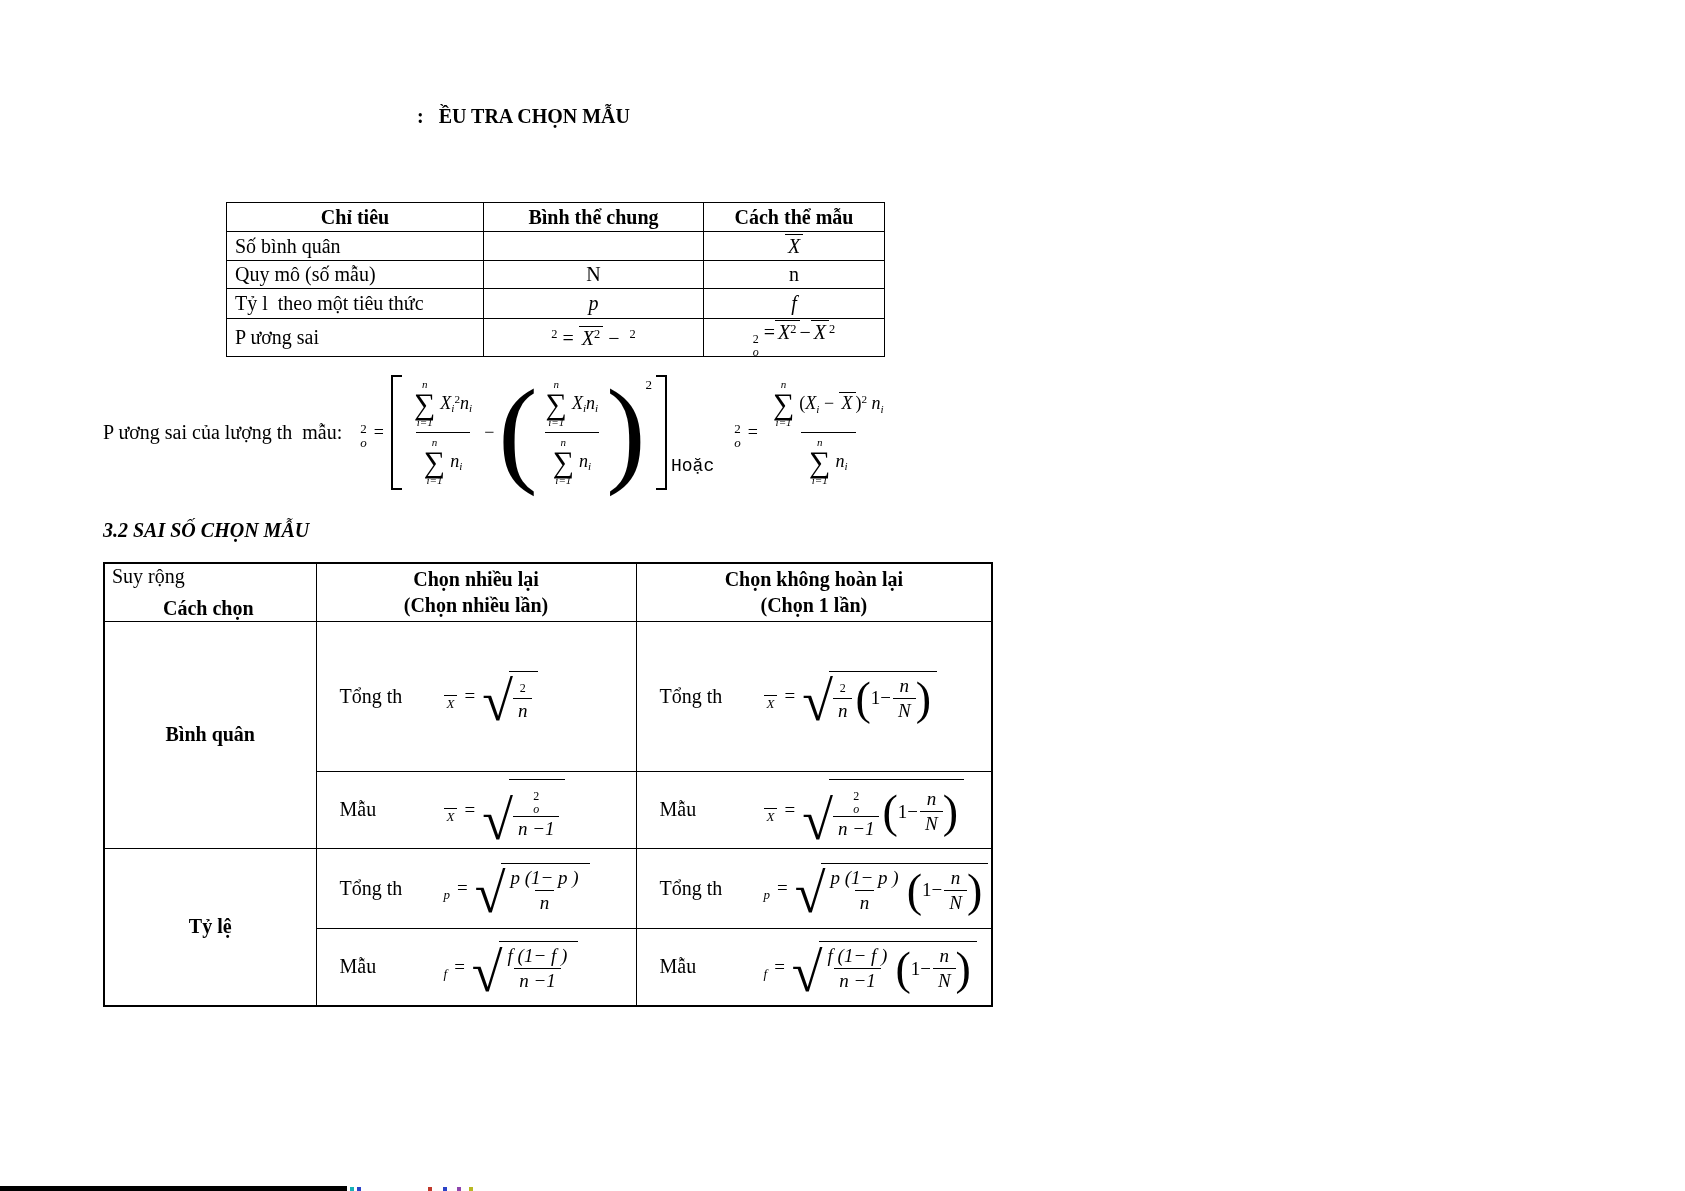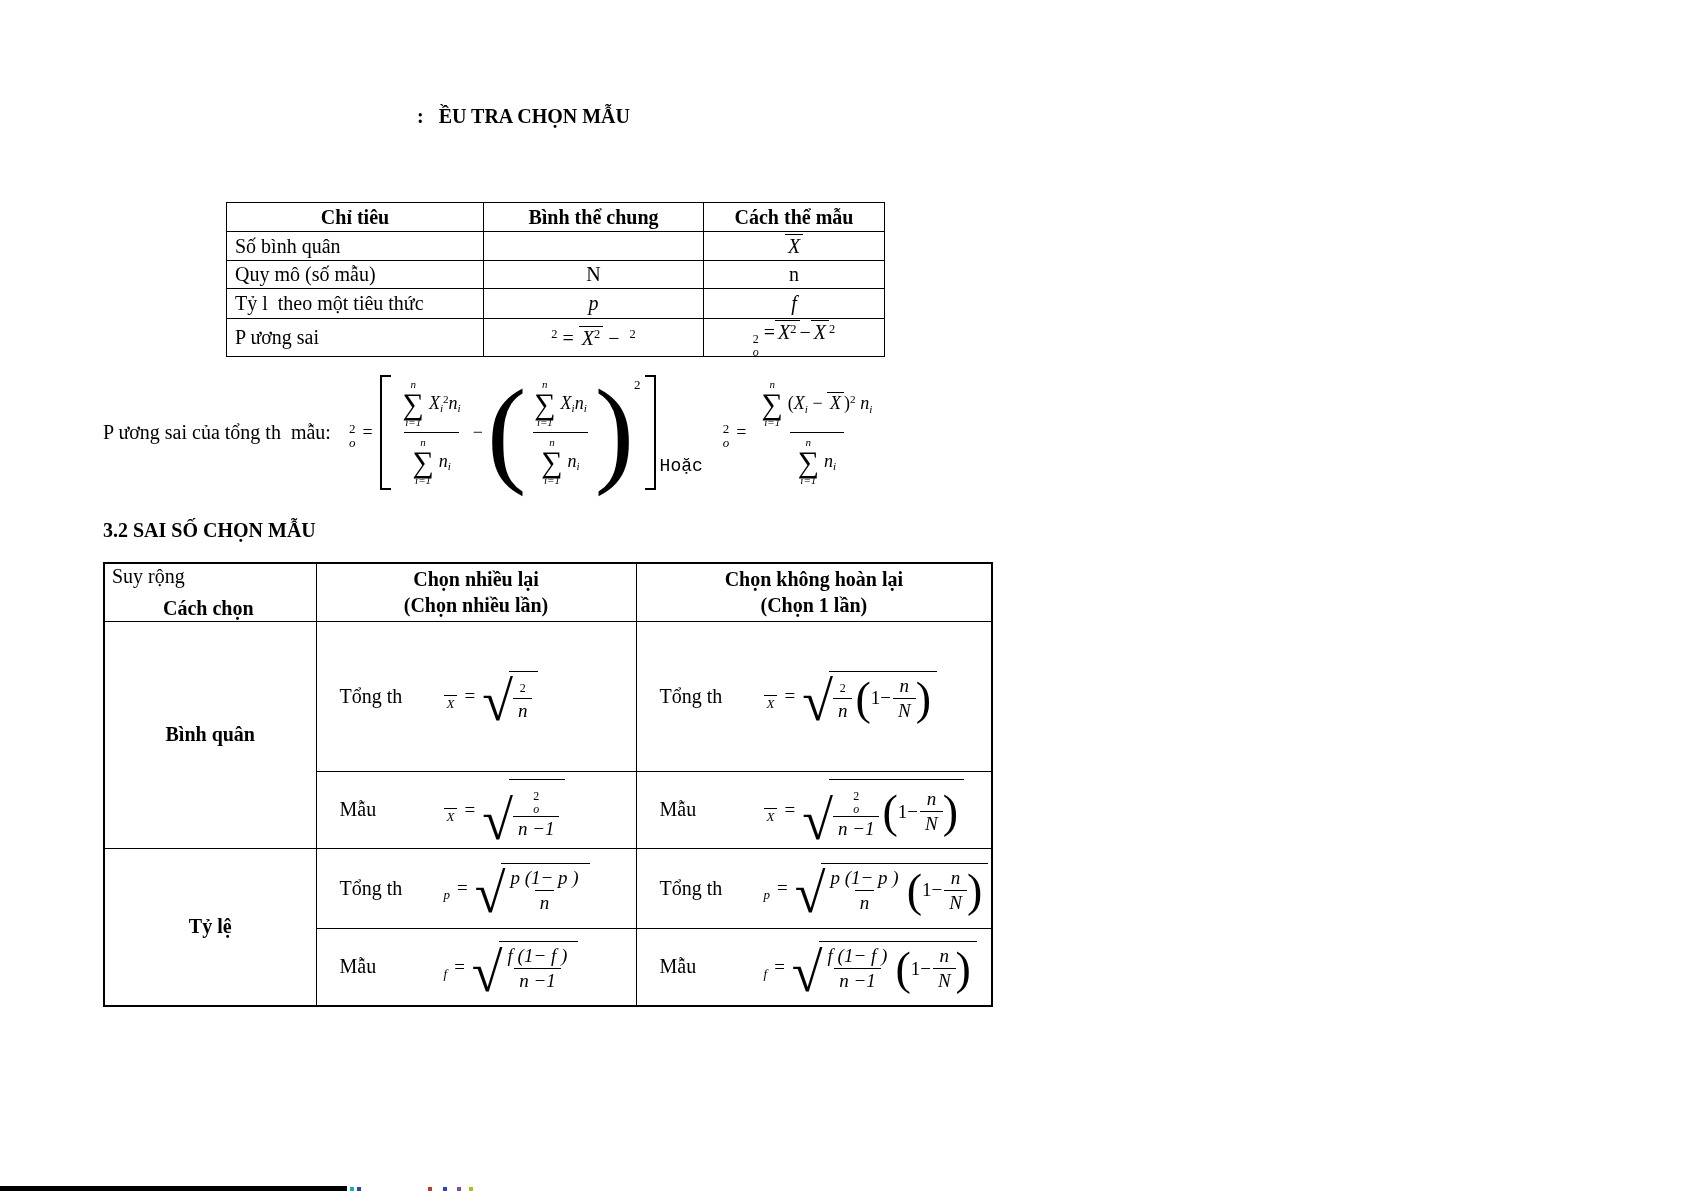--- a/index.html
+++ b/index.html
@@ -120,21 +120,21 @@
         <span class="term"><span class="ss">
                 <span>2</span>
                 <span class="v">o</span>
               </span>&nbsp;<span>=</span><span class="olw"><span class="v">X</span><span class="sp">2</span></span><span>−</span><span class="olw v"><span>X</span></span><span class="sp">2</span></span>
       </td>
     </tr>
   </tbody>
     </table>
 
   <div class="varline">
-    <span class="pre">P ương sai của tổng th  mẫu:</span>
+    <span class="pre">P ương sai của lượng th  mẫu:</span>
 
     <span class="fm fmB" style="margin-left:16px">
       <span class="ss" style="font-size:13px">
           <span>2</span>
           <span class="v">o</span>
         </span>
       <span class="eqs">=</span>
       <span class="bkl"></span>
       <span class="bfrac">
         <span class="bnum">
@@ -202,21 +202,21 @@
               <span class="st">n</span>
               <span class="sg">∑</span>
               <span class="sbm">i=1</span>
             </span>
           <span class="term"><span class="v">n</span><span class="sb v">i</span></span>
         </span>
       </span>
     </span>
   </div>
 
-  <div class="abs b" style="left:103px;top:519px;">3.2 SAI SỐ CHỌN MẪU</div>
+  <div class="abs b" style="left:103px;top:519px;font-style:italic;">3.2 SAI SỐ CHỌN MẪU</div>
 
   <table class="t2 abs" style="left:103px;top:562px;">
     <colgroup>
         <col style="width:212px">
         <col style="width:320px">
         <col style="width:356px">
       </colgroup>
     <tbody>
         <tr class="h" style="height:58px">
       <td style="padding:0">

